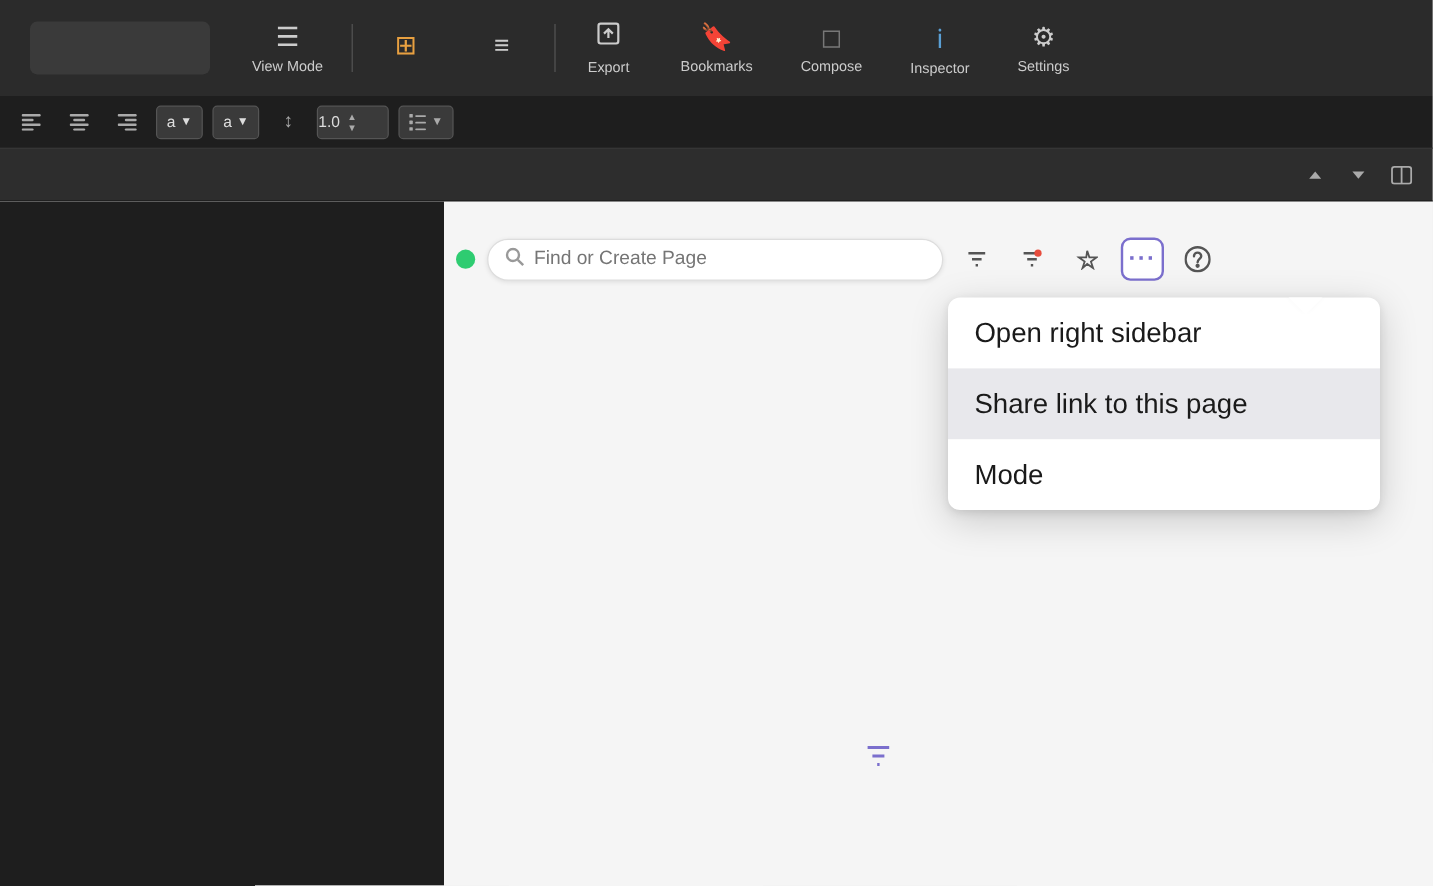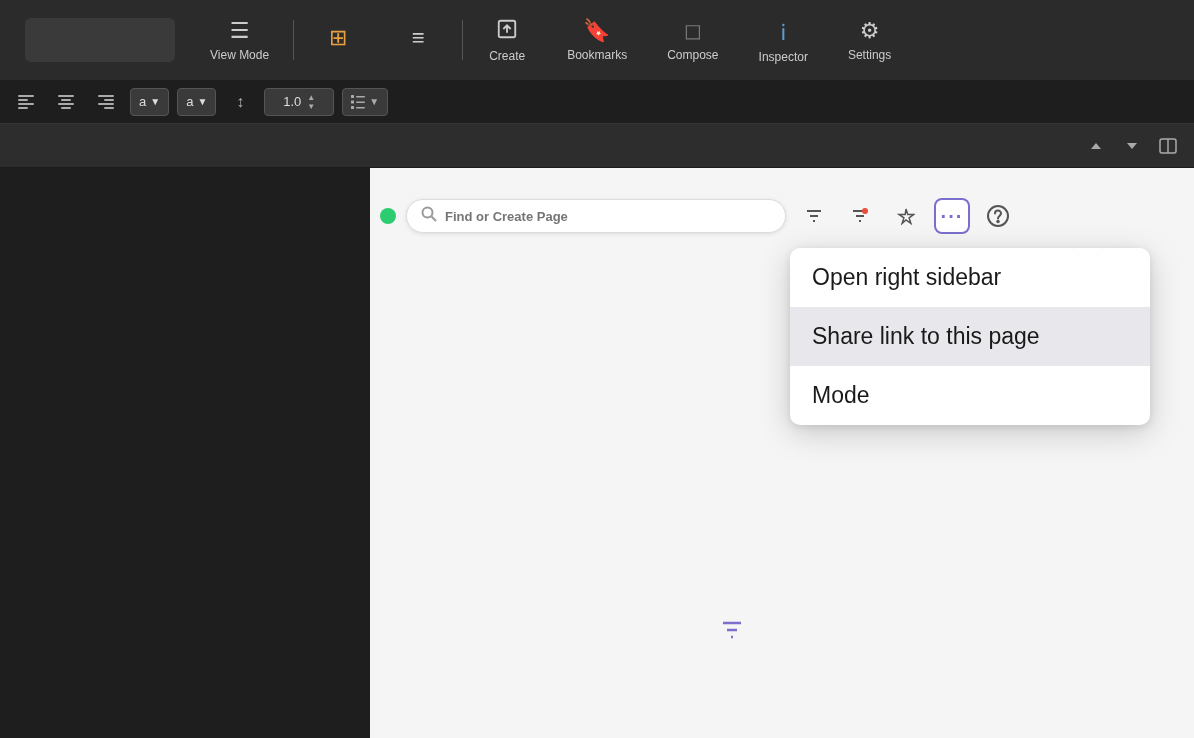--- a/index.html
+++ b/index.html
@@ -88,21 +88,21 @@
       height: 28px;
     }
 
     .line-height-input {
       display: flex;
       align-items: center;
       gap: 2px;
       background: #3a3a3a;
       border: 1px solid #555;
       border-radius: 4px;
-      padding: 3px 18px;
+      padding: 3px 0;
       color: #ddd;
       font-size: 13px;
       height: 28px;
       min-width: 60px;
     }
 
     .list-btn {
       display: flex;
       align-items: center;
       gap: 4px;
@@ -187,25 +187,24 @@
       border-radius: 20px;
       padding: 6px 14px;
       gap: 8px;
       width: 380px;
       box-shadow: 0 1px 4px rgba(0,0,0,0.1);
     }
 
     .search-input-wrapper input {
       border: none;
       outline: none;
-      font-size: 13px;
+      font-size: 16px;
       color: #0f172a;
       background: transparent;
       width: 100%;
-      font-weight: bold;
     }
 
     .search-icon-sym {
       color: #999;
       font-size: 16px;
     }
 
     .icon-btn {
       width: 36px;
       height: 36px;
@@ -332,21 +331,21 @@
   <div class="toolbar-separator"></div>
 
   <div class="toolbar-item">
     <span class="icon-area" style="font-size:20px;">
       
       <svg width="22" height="22" viewBox="0 0 24 24" fill="none" stroke="#ccc" stroke-width="2">
         <rect x="3" y="3" width="18" height="18" rx="2" stroke="#ccc" fill="none"></rect>
         <path d="M8 12l4-4 4 4M12 8v8" stroke="#ccc"></path>
       </svg>
     </span>
-    <span>Create</span>
+    <span>Export</span>
   </div>
 
   <div class="toolbar-item">
     <span class="icon-area red" style="color:#c0392b; font-size:22px;">🔖</span>
     <span>Bookmarks</span>
   </div>
 
   <div class="toolbar-item gray">
     <span class="icon-area" style="color:#777; font-size:22px;">◻</span>
     <span>Compose</span>

